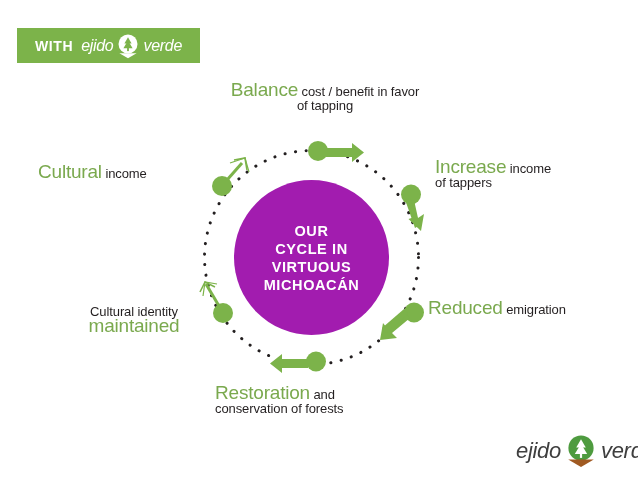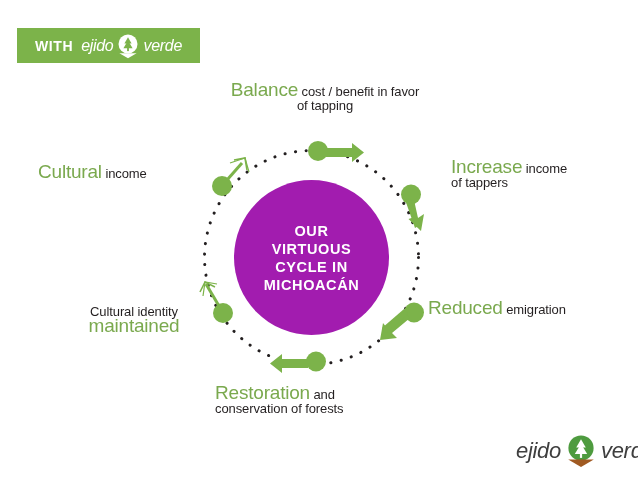--- a/index.html
+++ b/index.html
@@ -102,21 +102,21 @@
     font-size: 13px;
     letter-spacing: -0.1px;
   }
 
   #label-balance {
     left: 205px; top: 83px;
     width: 240px;
     text-align: center;
   }
   #label-increase {
-    left: 451px; top: 160px;
+    left: 435px; top: 160px;
     width: 170px;
     text-align: left;
   }
   #label-reduced {
     left: 428px; top: 301px;
     width: 200px;
     text-align: left;
     white-space: nowrap;
   }
   #label-restoration {
@@ -213,22 +213,22 @@
     </g>
     <g stroke="#7cb34a" stroke-width="3" fill="none">
       <path d="M227 180 L242 163"></path>
       <path d="M234 160 L245 158 L247 170" stroke-width="1.6"></path>
       <path d="M230 163 L245 158 L249 172" stroke-width="1.2"></path>
     </g>
   </svg>
 
   <div id="center-circle">
     <span class="ct-line">OUR</span>
+    <span class="ct-line">CYCLE IN</span>
     <span class="ct-line">VIRTUOUS</span>
-    <span class="ct-line">CYCLE IN</span>
     <span class="ct-line">MICHOACÁN</span>
   </div>
 
   <div class="label" id="label-balance">
     <span class="hl">Balance</span><span class="rest"> cost / benefit in favor</span><br>
     <span class="rest">of tapping</span>
   </div>
 
   <div class="label" id="label-increase">
     <span class="hl">Increase</span><span class="rest"> income</span><br>

